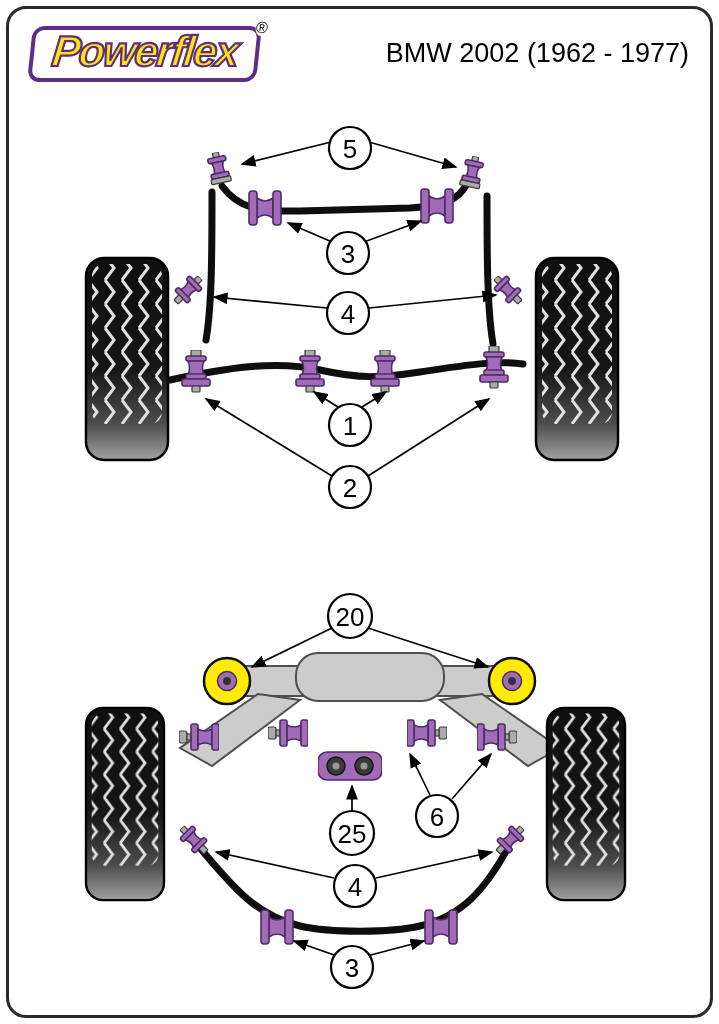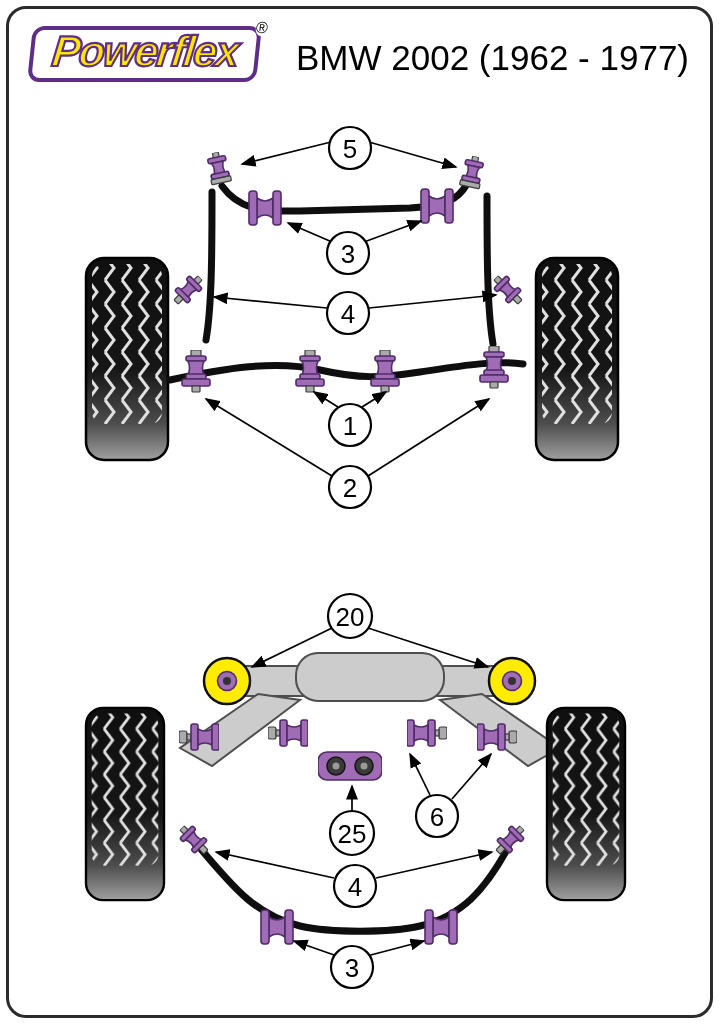--- a/index.html
+++ b/index.html
@@ -15,21 +15,21 @@
 
   
   .logo{position:absolute;left:30px;top:26px;height:48px;padding:0 18px;
         border:4px solid var(--logo_purple);border-radius:12px;background:#fff;
         transform:skewX(-6deg);display:flex;align-items:center;z-index:3;}
   .logo-text{font-style:italic;font-weight:700;font-size:43px;letter-spacing:-2px;
         color:var(--yellow);-webkit-text-stroke:2.2px var(--logo_purple);
         line-height:1;padding-bottom:5px;}
   .logo-reg{position:absolute;right:-10px;top:-10px;font-size:16px;color:#000;
         background:#fff;border-radius:50%;line-height:1;}
-  .title{position:absolute;right:30px;top:38px;font-size:35px;color:#000;z-index:3;}
+  .title{position:absolute;right:30px;top:38px;font-size:27px;color:#000;z-index:3;}
 
   
   .bushing{fill:var(--purple);stroke:var(--purple_dark);stroke-width:1.6;}
   .metal{fill:var(--metal);stroke:#3a3a3a;stroke-width:1.2;}
   .bar{fill:none;stroke:#0e0e0e;stroke-width:7;stroke-linecap:round;}
   .arrow{stroke:#000;stroke-width:1.7;marker-end:url(#ah);}
   .co{fill:#fff;stroke:#000;stroke-width:2.2;}
   .cot{font-family:"Liberation Sans",sans-serif;font-size:26px;fill:#000;
        text-anchor:middle;dominant-baseline:central;}
   .tireBody{fill:url(#tg);stroke:#000;stroke-width:2.5;}

